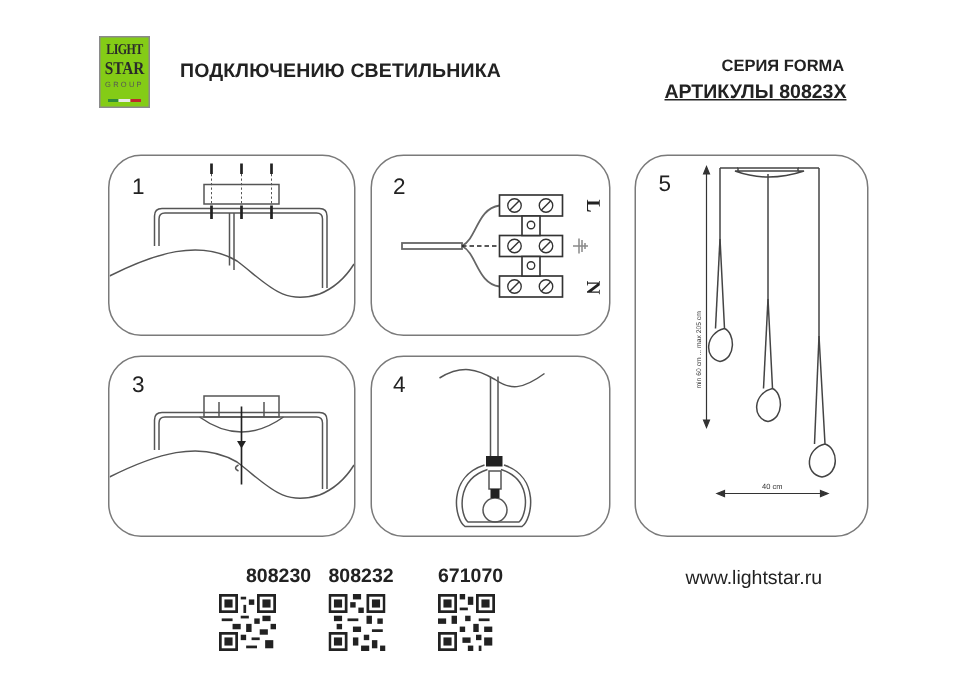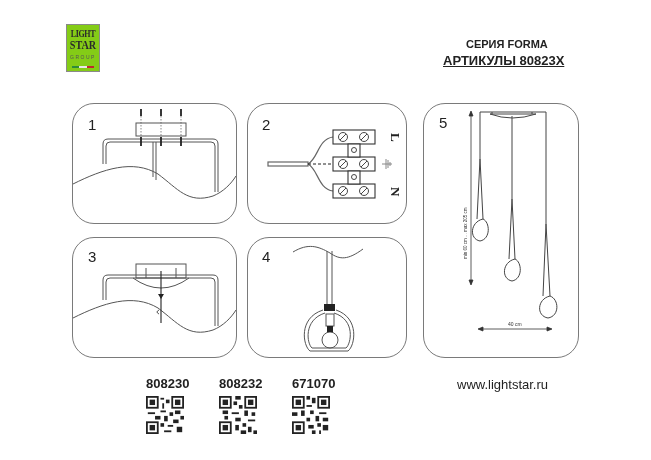--- a/index.html
+++ b/index.html
@@ -7,21 +7,21 @@
   body { position: relative; font-family: "Liberation Sans", "DejaVu Sans", sans-serif; color: #1e1e1e; }
   .abs { position: absolute; }
   .logo { left: 66px; top: 24px; width: 34px; height: 48px; border: 1px solid #8a8a8a; background: #84cc16; }
   .logo-text { position: absolute; left: 0; width: 100%; text-align: center; font-family: "Liberation Serif", serif; color: #2a2a2a; font-weight: bold; }
   .logo-l1 { top: 4px; font-size: 10px; letter-spacing: -0.5px; line-height: 10px; transform: scaleX(0.8); }
   .logo-l2 { top: 14px; font-size: 12px; line-height: 12px; transform: scaleX(0.85); }
   .logo-l3 { top: 29px; font-size: 5px; line-height: 6px; font-family: "Liberation Sans", sans-serif; font-weight: normal; letter-spacing: 1.5px; color: #555; }
   .logo-flag { position: absolute; left: 5px; right: 5px; top: 41px; height: 2px; display: flex; }
   .logo-flag span { flex: 1; }
   .title { left: 120px; top: 38px; font-size: 13px; font-weight: bold; line-height: 17px; color: #222; letter-spacing: 0.1px; }
-  .series { left: 466px; top: 38px; font-size: 11px; font-weight: bold; color: #222; }
+  .series { left: 481px; top: 38px; font-size: 11px; font-weight: bold; color: #222; }
   .article { left: 443px; top: 53px; font-size: 13px; font-weight: bold; color: #222; text-decoration: underline; }
   .box { border: 1.3px solid #7a7a7a; border-radius: 22px; background: #fff; overflow: hidden; }
   .step-num { position: absolute; font-size: 15px; color: #222; }
   .box svg { position: absolute; left: 0; top: 0; }
   .code-label { font-size: 13px; font-weight: bold; color: #222; }
   .qr { width: 38px; height: 38px; }
   .url { left: 457px; top: 377px; font-size: 13px; font-weight: normal; color: #222; }
 </style>
 </head>
 <body>
@@ -31,20 +31,21 @@
   <div class="logo-text logo-l2">STAR</div>
   <div class="logo-text logo-l3">GROUP</div>
   <div class="logo-flag">
     <span style="background:#2e8b3a"></span>
       <span style="background:#e8e8e8"></span>
       <span style="background:#c0282d"></span>
   </div>
 </div>
 
 <div class="abs title">
+  <div>ПОДКЛЮЧЕНИЮ СВЕТИЛЬНИКА</div>
 </div>
 
 <div class="abs series">СЕРИЯ FORMA</div>
 <div class="abs article">АРТИКУЛЫ 80823X</div>
 
 <div class="abs box" style="left:72px; top:103px; width:165px; height:121px;">
   <div class="step-num" style="left:15px; top:12px;">1</div>
   <svg width="165" height="121">
     <g fill="none" stroke="#555" stroke-width="1">
       <path d="M0 80 C 30 65, 60 55, 85 70 C 105 85, 115 100, 140 92 C 150 88, 158 80, 163 72"></path>
@@ -174,21 +175,21 @@
       <path d="M45 176 L47 181 L49 176 Z"></path>
       <line x1="55" y1="225" x2="127" y2="225"></line>
       <path d="M59 223 L54 225 L59 227 Z"></path>
       <path d="M123 223 L128 225 L123 227 Z"></path>
     </g>
     <text x="0" y="0" font-size="4.5" fill="#333" transform="translate(43 155) rotate(-90)">min 60 cm ... max 205 cm</text>
     <text x="84" y="222" font-size="5" fill="#333">40 cm</text>
   </svg>
 </div>
 
-<div class="abs" style="left:146px; top:376px;">
+<div class="abs" style="left:164px; top:376px;">
   <div class="code-label">808230</div>
 </div>
 <div class="abs" style="left:219px; top:376px;">
   <div class="code-label">808232</div>
 </div>
 <div class="abs" style="left:292px; top:376px;">
   <div class="code-label">671070</div>
 </div>
 
 <svg class="abs qr" style="left:146px; top:396px;" viewBox="0 0 21 21">

